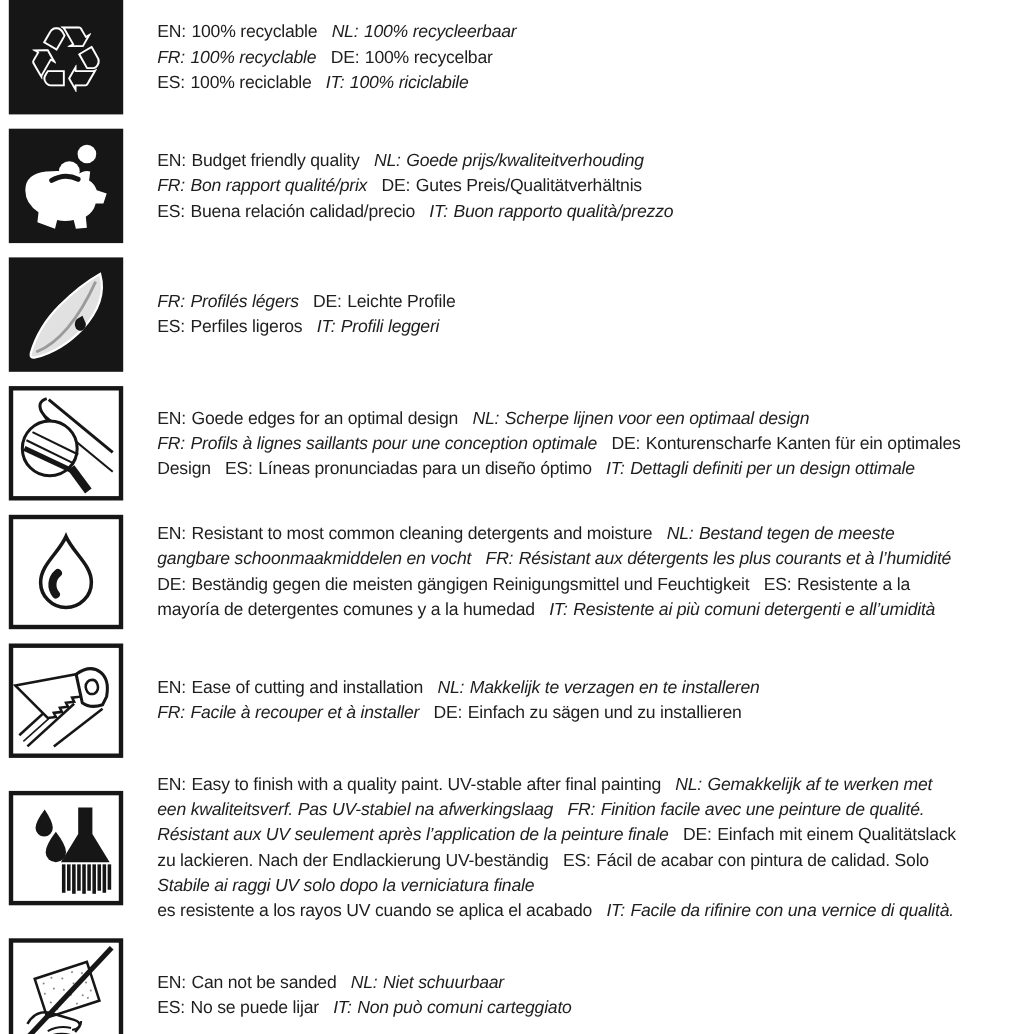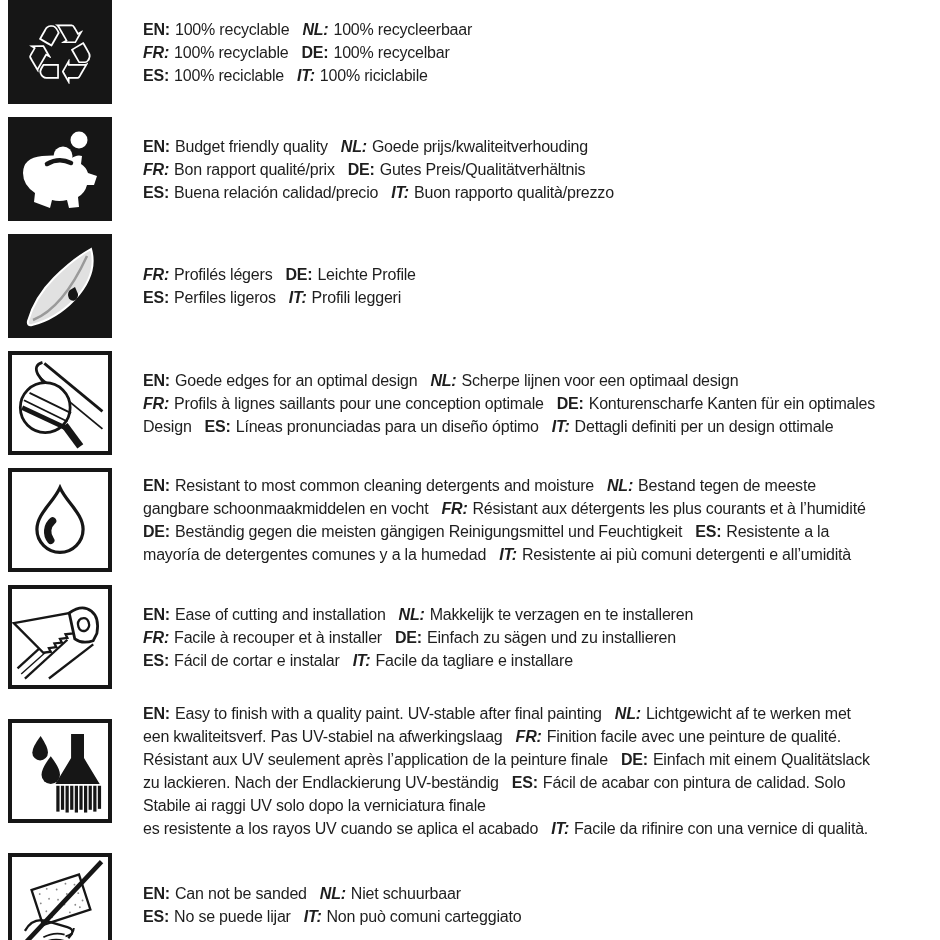--- a/index.html
+++ b/index.html
@@ -9,23 +9,23 @@
   }
   .page{padding:0 0 0 8px;}
   .row{display:flex;align-items:center;margin-bottom:13px;}
   .icon{width:104px;height:104px;flex:0 0 104px;box-sizing:border-box;}
   .icon.dark{background:#161616;}
   .icon.light{background:#ffffff;border:4px solid #161616;}
   .icon svg{width:100%;height:100%;display:block;}
   .text{margin-left:31px;font-size:16px;line-height:23px;letter-spacing:-0.2px;}
   .line{white-space:nowrap;}
   .seg + .seg{margin-left:13px;}
-  .label{font-weight:bold;margin-right:5px;}
+  .label{font-weight:normal;margin-right:5px;}
   .label.it{font-style:italic;text-align:center;}
-  .val.it{}
+  .val.it{font-style:italic;}
 </style>
 </head>
 <body>
 
 <div class="page">
     <div class="row">
       <div class="icon dark">
         <svg viewBox="0 0 104 104">
           <text x="52" y="84" font-size="84" text-anchor="middle" fill="#fff" font-family="DejaVu Sans, sans-serif">♲</text>
         </svg>
@@ -107,21 +107,20 @@
           <path d="M14 97 L60 55" stroke-width="2.5"></path>
           <path d="M40 97 L88 60" stroke-width="2.5"></path>
           <path d="M2 37 L62 26 L70 44 L66 48 l-8 1 2 4 -8 1 2 4 -8 1 2 4 -8 1 2 4 -8 1 z" stroke-width="2.5" fill="#fff"></path>
           <path d="M62 26 q14 -10 24 -2 q9 7 6 24 l-4 8 q-12 4 -20 -2 z" stroke-width="3" fill="#fff"></path>
           <path d="M75 32 q6 -2 8 4 q2 6 -3 9 q-6 2 -8 -4 q-2 -6 3 -9 z" stroke-width="2.5"></path>
         </svg>
       </div>
       <div class="text">
         <div class="line"><span class="seg"><span class="label">EN:</span><span class="val">Ease of cutting and installation</span></span><span class="seg"><span class="label it">NL:</span><span class="val it">Makkelijk te verzagen en te installeren</span></span></div>
         <div class="line"><span class="seg"><span class="label it">FR:</span><span class="val it">Facile à recouper et à installer</span></span><span class="seg"><span class="label">DE:</span><span class="val">Einfach zu sägen und zu installieren</span></span></div>
-        <div class="line"><span class="seg"><span class="label">ES:</span><span class="val">Fácil de cortar e instalar</span></span><span class="seg"><span class="label it">IT:</span><span class="val it">Facile da tagliare e installare</span></span></div>
       </div>
     </div>
     <div class="row">
       <div class="icon light">
         <svg viewBox="0 0 104 104">
           <g fill="#161616">
             <path d="M31 14 q8 12 8 18 a8.5 8.5 0 1 1 -17 0 q0 -6 9 -18 z"></path>
             <path d="M42 36 q10 13 10 20 a10 10 0 1 1 -20 0 q0 -7 10 -20 z"></path>
             <path d="M64 12 h14 v26 l17 28 h-48 l17 -28 z"></path>
             <rect x="48" y="68" width="3.5" height="28"></rect>
@@ -131,21 +130,21 @@
             <rect x="68" y="68" width="3.5" height="29"></rect>
             <rect x="73" y="68" width="3.5" height="26"></rect>
             <rect x="78" y="68" width="3.5" height="29"></rect>
             <rect x="83" y="68" width="3.5" height="26"></rect>
             <rect x="88" y="68" width="3.5" height="28"></rect>
             <rect x="93" y="68" width="3.5" height="25"></rect>
           </g>
         </svg>
       </div>
       <div class="text">
-        <div class="line"><span class="seg"><span class="label">EN:</span><span class="val">Easy to finish with a quality paint. UV-stable after final painting</span></span><span class="seg"><span class="label it">NL:</span><span class="val it">Lichtgewicht af te werken met</span></span></div>
+        <div class="line"><span class="seg"><span class="label">EN:</span><span class="val">Easy to finish with a quality paint. UV-stable after final painting</span></span><span class="seg"><span class="label it">NL:</span><span class="val it">Gemakkelijk af te werken met</span></span></div>
         <div class="line"><span class="seg"><span class="val it">een kwaliteitsverf. Pas UV-stabiel na afwerkingslaag</span></span><span class="seg"><span class="label it">FR:</span><span class="val it">Finition facile avec une peinture de qualité.</span></span></div>
         <div class="line"><span class="seg"><span class="val it">Résistant aux UV seulement après l’application de la peinture finale</span></span><span class="seg"><span class="label">DE:</span><span class="val">Einfach mit einem Qualitätslack</span></span></div>
         <div class="line"><span class="seg"><span class="val">zu lackieren. Nach der Endlackierung UV-beständig</span></span><span class="seg"><span class="label">ES:</span><span class="val">Fácil de acabar con pintura de calidad. Solo</span></span></div>
         <div class="line"><span class="seg"><span class="val it">Stabile ai raggi UV solo dopo la verniciatura finale</span></span></div>
         <div class="line"><span class="seg"><span class="val">es resistente a los rayos UV cuando se aplica el acabado</span></span><span class="seg"><span class="label it">IT:</span><span class="val it">Facile da rifinire con una vernice di qualità.</span></span></div>
       </div>
     </div>
     <div class="row">
       <div class="icon light">
         <svg viewBox="0 0 104 104" fill="none" stroke="#161616">

